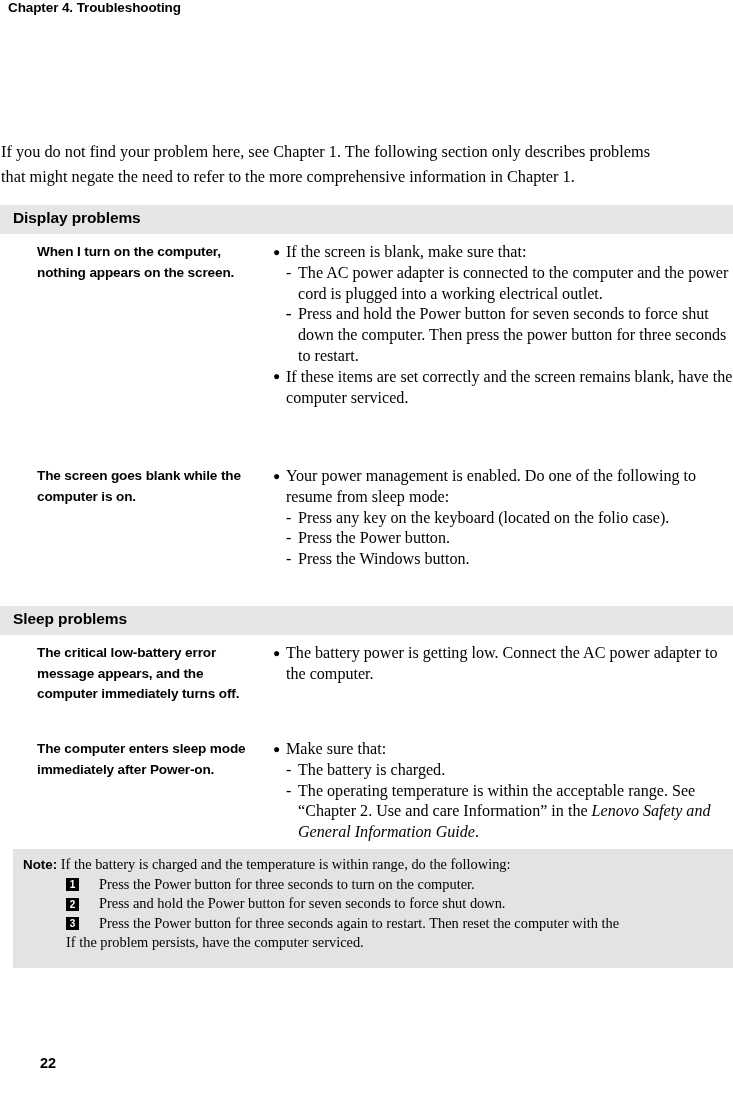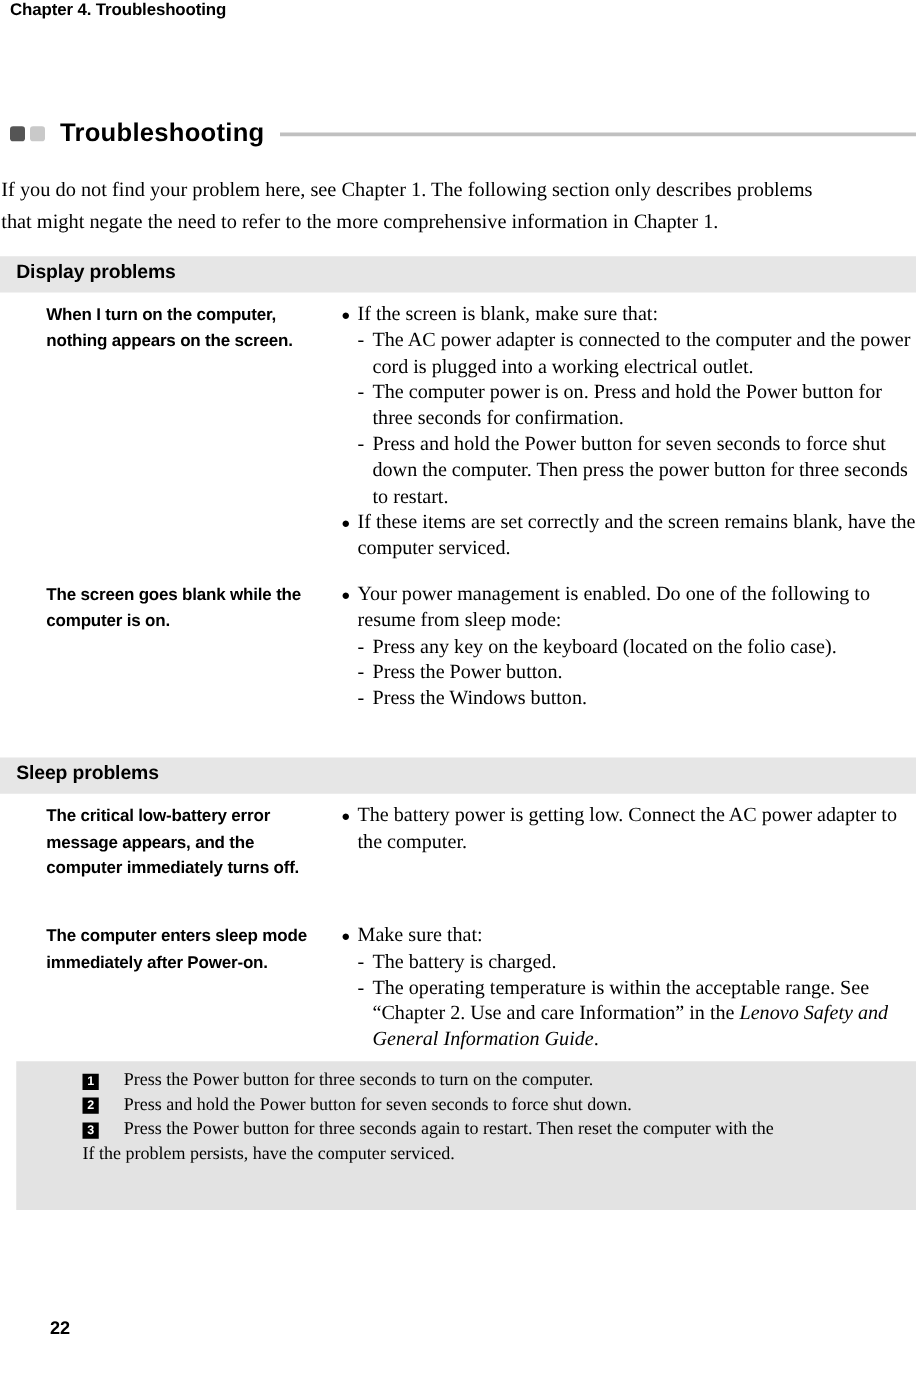--- a/index.html
+++ b/index.html
@@ -230,26 +230,20 @@
     padding-left: 39px;
   }
 </style>
 </head>
 <body>
 
 <div class="page">
 
   <div class="running-head">Chapter 4. Troubleshooting</div>
 
-  <div class="section-head">
-    <span class="sq sq-dark"></span>
-    <span class="sq sq-light"></span>
-    <span class="section-title">Troubleshooting</span>
-    <span class="head-rule"></span>
-  </div>
 
   <div class="intro">If you do not find your problem here, see Chapter 1. The following section only describes problems that might negate the need to refer to the more comprehensive information in Chapter 1.</div>
 
   <div class="cat-bar" style="top:205px;">
     <span class="cat-label">Display problems</span>
   </div>
 
   <div class="row" style="top:242px;">
     <div class="q-cell">When I turn on the computer, nothing appears on the screen.</div>
     <div class="a-cell">
@@ -257,21 +251,20 @@
         <li>
           <span class="bullet-mark">●</span>
           <span>If the screen is blank, make sure that:</span>
           <ul class="sub">
             <li>
               <span class="dash-mark">-</span>
               <span>The AC power adapter is connected to the computer and the power cord is plugged into a working electrical outlet.</span>
             </li>
             <li>
               <span class="dash-mark">-</span>
-              <span>The computer power is on. Press and hold the Power button for three seconds for confirmation.</span>
             </li>
             <li>
               <span class="dash-mark">-</span>
               <span>Press and hold the Power button for seven seconds to force shut down the computer. Then press the power button for three seconds to restart.</span>
             </li>
           </ul>
         </li>
         <li>
           <span class="bullet-mark">●</span>
           <span>If these items are set correctly and the screen remains blank, have the computer serviced.</span>
@@ -338,20 +331,21 @@
               <span class="dash-mark">-</span>
               <span><span>The operating temperature is within the acceptable range. See “Chapter 2. Use and care Information” in the </span><span class="ital">Lenovo Safety and General Information Guide</span><span>.</span></span>
             </li>
           </ul>
         </li>
       </ul>
     </div>
   </div>
 
   <div class="note-box">
+    <div class="note-line"><span class="note-lbl">Note:</span><span> If the battery is charged and the temperature is within range, do the following:</span></div>
     <ol class="note-steps">
       <li>
         <span class="step-num">1</span>
         <span>Press the Power button for three seconds to turn on the computer.</span>
       </li>
       <li>
         <span class="step-num">2</span>
         <span>Press and hold the Power button for seven seconds to force shut down.</span>
       </li>
       <li>

